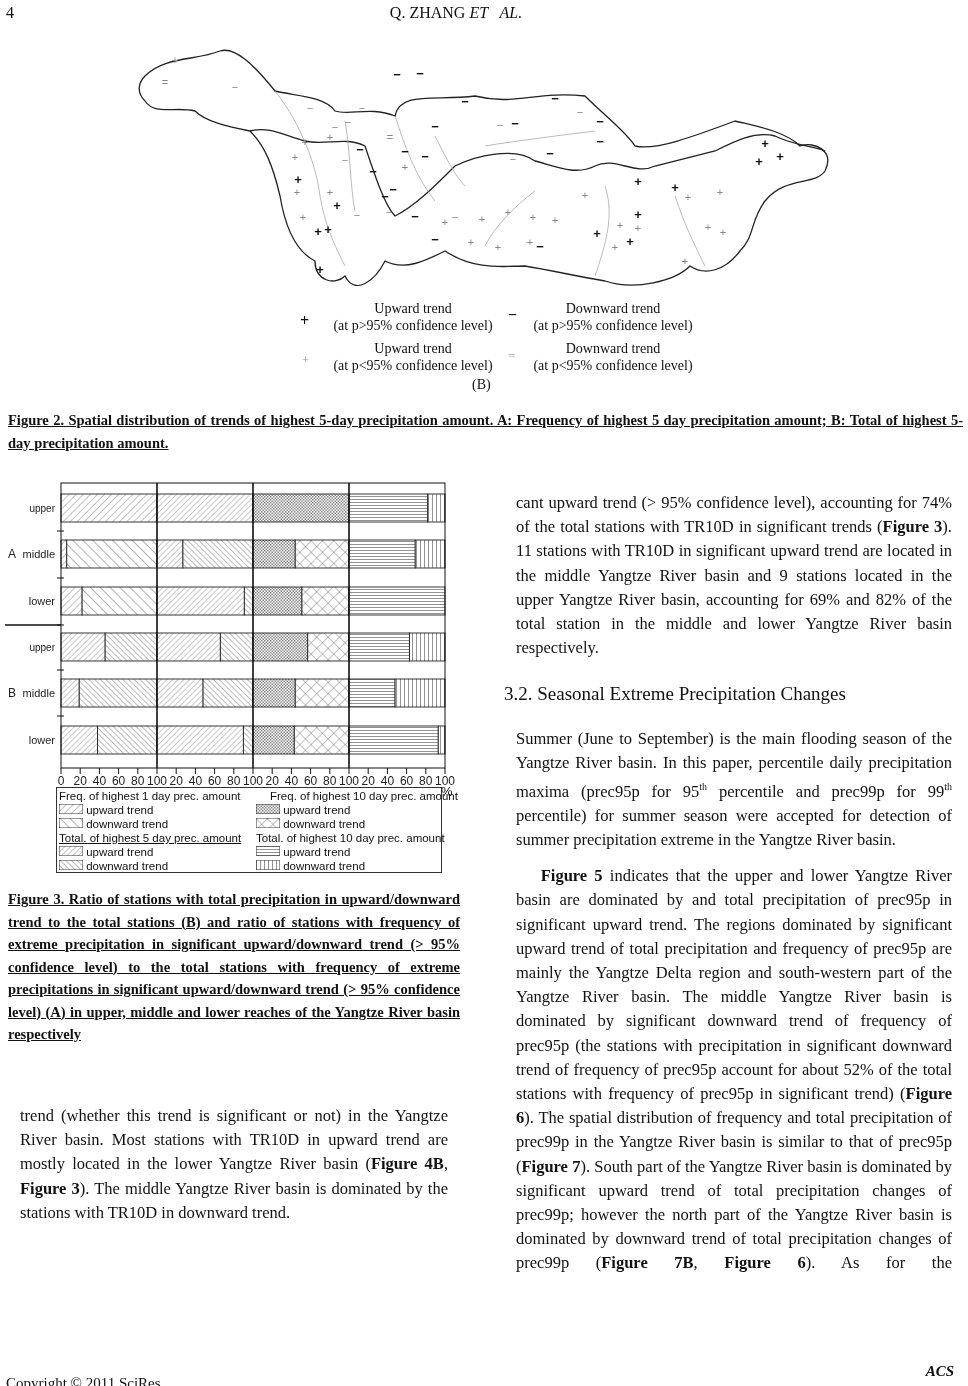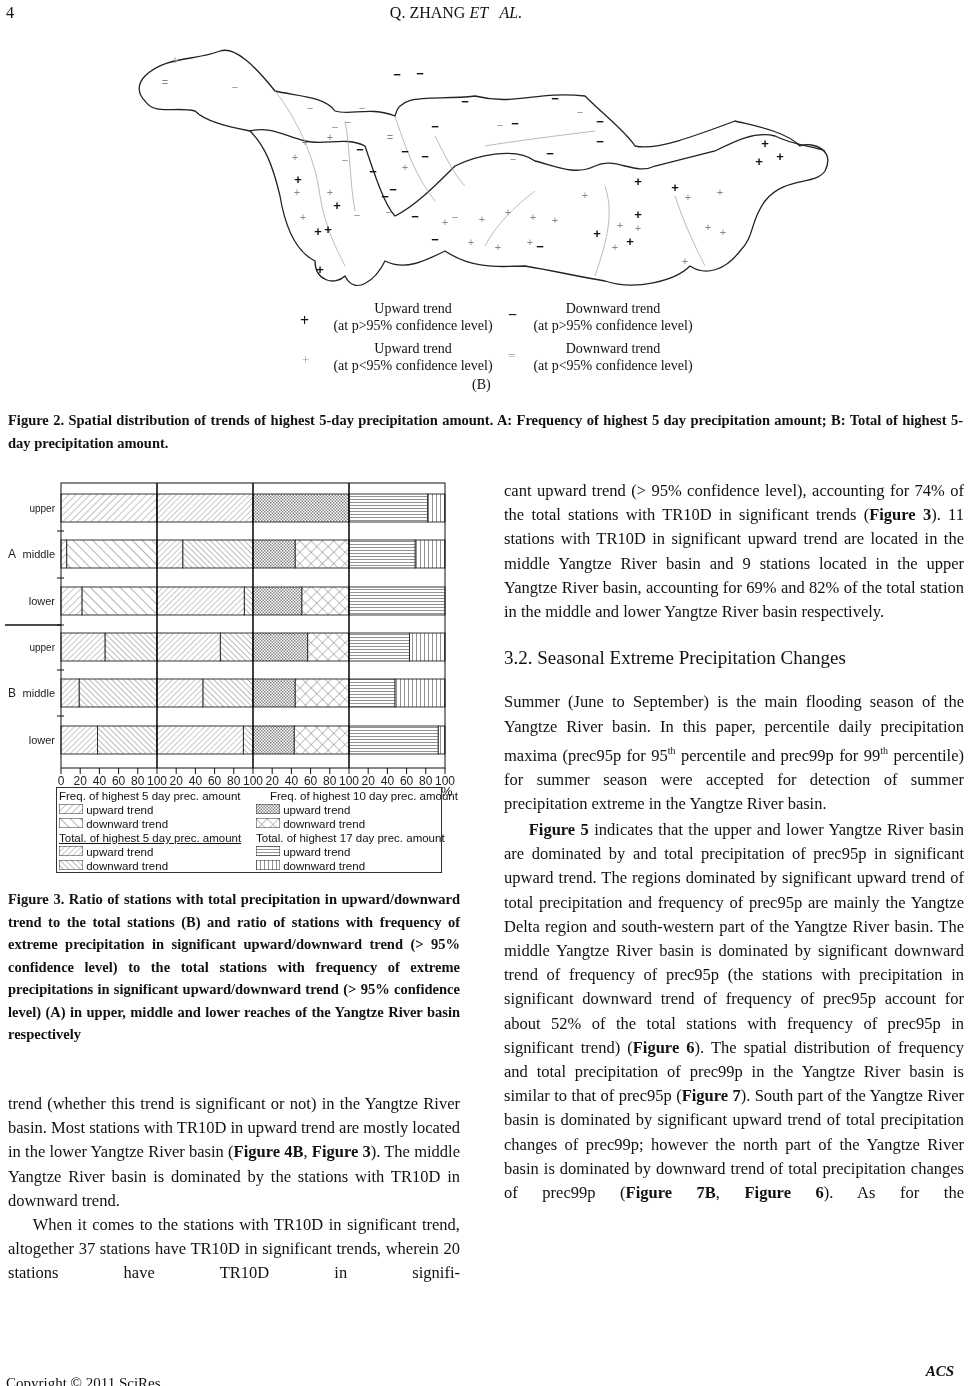--- a/index.html
+++ b/index.html
@@ -4,25 +4,25 @@
 <style>
   html, body { margin: 0; padding: 0; background: #fff; }
   body { width: 968px; height: 1386px; position: relative; font-family: "Liberation Serif", "DejaVu Serif", serif; color: #111; overflow: hidden; }
   .abs { position: absolute; }
   .hdr-page { left: 6px; top: 4px; font-size: 16px; }
   .hdr-title { left: 0; width: 912px; text-align: center; top: 4px; font-size: 16px; }
   .hdr-title i { font-style: italic; }
   #map { left: 135px; top: 36px; width: 700px; height: 260px; }
   .legend-map { font-size: 14px; text-align: center; line-height: 17px; }
   .fig-label { font-size: 14px; }
-  .caption { font-family: "Liberation Serif", serif; font-weight: bold; font-size: 14.5px; line-height: 22.5px; text-align: justify; }
+  .caption { font-family: "Liberation Serif", serif; font-weight: bold; font-size: 14.5px; line-height: 22.5px; text-align: justify; text-decoration: underline; }
   .caption2 { left: 8px; top: 409px; width: 955px; }
   .caption3 { left: 8px; top: 888px; width: 452px; }
   .bodytext { font-size: 16.5px; line-height: 24.2px; text-align: justify; }
-  .bodytext p { margin: 0; }
+  .bodytext p { margin: 12px; }
   .indent { text-indent: 1.5em; }
   .bold { font-weight: bold; }
   .section-head { font-weight: normal; font-size: 19px; }
   .footer-left { left: 6px; top: 1375px; font-size: 15px; }
   .footer-right { right: 14px; top: 1363px; font-size: 15px; font-style: italic; font-weight: bold; }
   #chart { left: 0; top: 478px; width: 470px; height: 395px; }
   .sans { font-family: "Liberation Sans", "DejaVu Sans", sans-serif; }
   .justify-last { text-align-last: justify; }
 </style>
 </head>
@@ -292,56 +292,55 @@
       <text x="55" y="127" font-size="11" text-anchor="end">lower</text>
       <text x="8" y="80" font-size="12">A</text>
       <text x="55" y="173" font-size="10" text-anchor="end">upper</text>
       <text x="55" y="219" font-size="11" text-anchor="end">middle</text>
       <text x="55" y="266" font-size="11" text-anchor="end">lower</text>
       <text x="8" y="219" font-size="12">B</text>
     </g>
 </svg>
 
 <div class="abs sans" style="left:56px; top:787px; width:384px; height:84px; border:1px solid #333; font-size:11.5px; line-height:14px;">
-  <div class="abs" style="left:2px; top:1px;">Freq. of highest 5 day prec. amount</div>
+  <div class="abs" style="left:2px; top:1px;">Freq. of highest 1 day prec. amount</div>
   <div class="abs" style="left:2px; top:15px;"><svg width="24" height="10">
         <rect width="24" height="10" fill="url(#p-up5f)" stroke="#333" stroke-width="1"></rect>
       </svg> <span>upward trend</span></div>
   <div class="abs" style="left:2px; top:29px;"><svg width="24" height="10">
         <rect width="24" height="10" fill="url(#p-down5f)" stroke="#333" stroke-width="1"></rect>
       </svg> <span>downward trend</span></div>
   <div class="abs" style="left:2px; top:43px;text-decoration:underline;">Total. of highest 5 day prec. amount</div>
   <div class="abs" style="left:2px; top:57px;"><svg width="24" height="10">
         <rect width="24" height="10" fill="url(#p-up5t)" stroke="#333" stroke-width="1"></rect>
       </svg> <span>upward trend</span></div>
   <div class="abs" style="left:2px; top:71px;"><svg width="24" height="10">
         <rect width="24" height="10" fill="url(#p-down5t)" stroke="#333" stroke-width="1"></rect>
       </svg> <span>downward trend</span></div>
   <div class="abs" style="left:213px; top:1px; white-space:nowrap;">Freq. of highest 10 day prec. amount</div>
   <div class="abs" style="left:199px; top:15px;"><svg width="24" height="10">
         <rect width="24" height="10" fill="url(#p-up10f)" stroke="#333" stroke-width="1"></rect>
       </svg> <span>upward trend</span></div>
   <div class="abs" style="left:199px; top:29px;"><svg width="24" height="10">
         <rect width="24" height="10" fill="url(#p-down10f)" stroke="#333" stroke-width="1"></rect>
       </svg> <span>downward trend</span></div>
-  <div class="abs" style="left:199px; top:43px; white-space:nowrap;">Total. of highest 17 day prec. amount</div>
+  <div class="abs" style="left:199px; top:43px; white-space:nowrap;">Total. of highest 10 day prec. amount</div>
   <div class="abs" style="left:199px; top:57px;"><svg width="24" height="10">
         <rect width="24" height="10" fill="url(#p-up10t)" stroke="#333" stroke-width="1"></rect>
       </svg> <span>upward trend</span></div>
   <div class="abs" style="left:199px; top:71px;"><svg width="24" height="10">
         <rect width="24" height="10" fill="url(#p-down10t)" stroke="#333" stroke-width="1"></rect>
       </svg> <span>downward trend</span></div>
 </div>
 <div class="abs sans" style="left:441px; top:784px; font-size:13px;">%</div>
 
 <div class="abs caption caption3">Figure 3. Ratio of stations with total precipitation in upward/downward trend to the total stations (B) and ratio of stations with frequency of extreme precipitation in significant upward/downward trend (&gt; 95% confidence level) to the total stations with frequency of extreme precipitations in significant upward/downward trend (&gt; 95% confidence level) (A) in upper, middle and lower reaches of the Yangtze River basin respectively</div>
 
 <div class="abs bodytext" style="left:8px; top:1092px; width:452px;">
   <p><span>trend (whether this trend is significant or not) in the Yangtze River basin. Most stations with TR10D in upward trend are mostly located in the lower Yangtze River basin (</span><span class="bold">Figure 4B</span><span>, </span><span class="bold">Figure 3</span><span>). The middle Yangtze River basin is dominated by the stations with TR10D in downward trend.</span></p>
-  <p class="indent justify-last">When it comes to the stations with TR10D in significant trend, altogether 37 stations have TR10D in significant trends, wherein 20 stations have TR10D in signifi-</p>
 </div>
 
 <div class="abs bodytext" style="left:504px; top:479px; width:460px;">
   <p><span>cant upward trend (&gt; 95% confidence level), accounting for 74% of the total stations with TR10D in significant trends (</span><span class="bold">Figure 3</span><span>). 11 stations with TR10D in significant upward trend are located in the middle Yangtze River basin and 9 stations located in the upper Yangtze River basin, accounting for 69% and 82% of the total station in the middle and lower Yangtze River basin respectively.</span></p>
   <div class="section-head" style="margin-top:22px; margin-bottom:20px;">3.2. Seasonal Extreme Precipitation Changes</div>
   <p><span>Summer (June to September) is the main flooding season of the Yangtze River basin. In this paper, percentile daily precipitation maxima (prec95p for 95</span><sup style="font-size:10px">th</sup><span> percentile and prec99p for 99</span><sup style="font-size:10px">th</sup><span> percentile) for summer season were accepted for detection of summer precipitation extreme in the Yangtze River basin.</span></p>
   <p class="indent justify-last" style="margin-top:2px;"><span class="bold">Figure 5</span><span> indicates that the upper and lower Yangtze River basin are dominated by and total precipitation of prec95p in significant upward trend. The regions dominated by significant upward trend of total precipitation and frequency of prec95p are mainly the Yangtze Delta region and south-western part of the Yangtze River basin. The middle Yangtze River basin is dominated by significant downward trend of frequency of prec95p (the stations with precipitation in significant downward trend of frequency of prec95p account for about 52% of the total stations with frequency of prec95p in significant trend) (</span><span class="bold">Figure 6</span><span>). The spatial distribution of frequency and total precipitation of prec99p in the Yangtze River basin is similar to that of prec95p (</span><span class="bold">Figure 7</span><span>). South part of the Yangtze River basin is dominated by significant upward trend of total precipitation changes of prec99p; however the north part of the Yangtze River basin is dominated by downward trend of total precipitation changes of prec99p (</span><span class="bold">Figure 7B</span><span>, </span><span class="bold">Figure 6</span><span>). As for the</span></p>
 </div>
 
 <div class="abs footer-left">Copyright © 2011 SciRes.</div>

